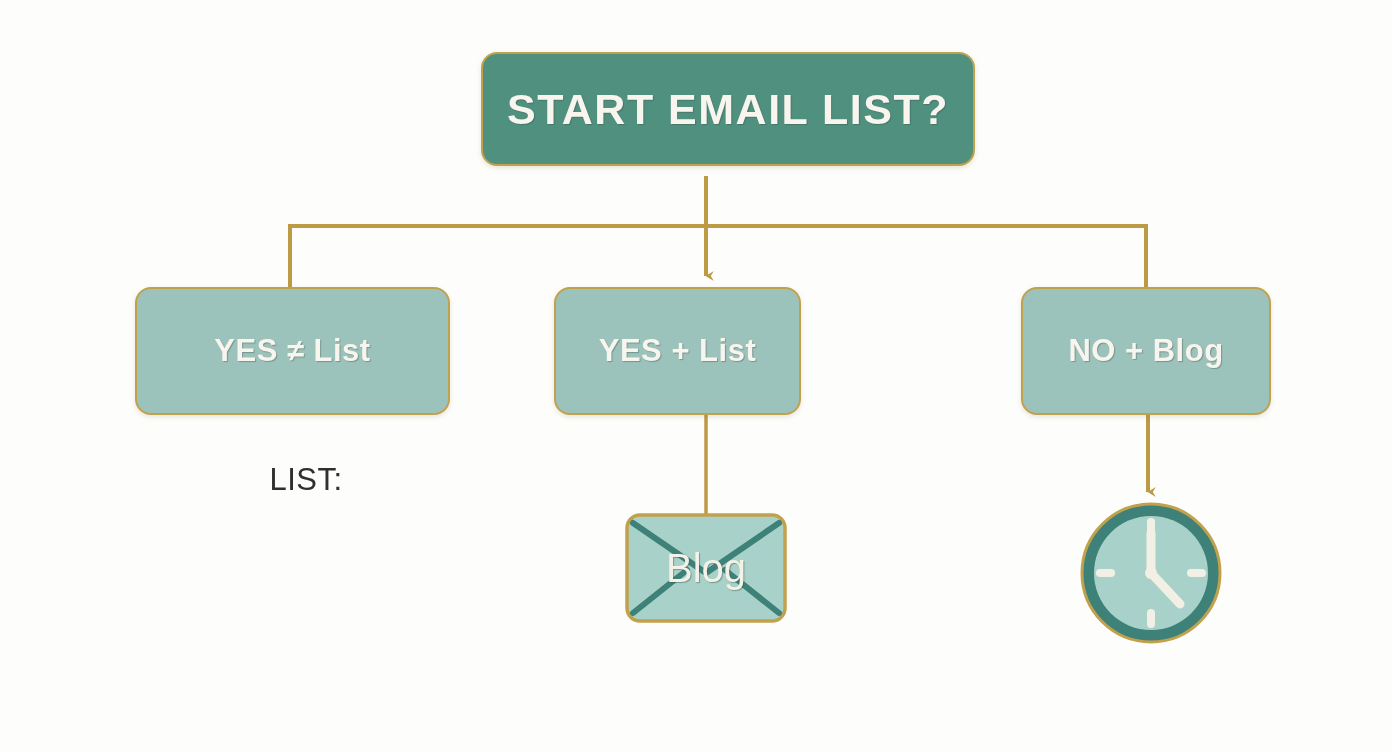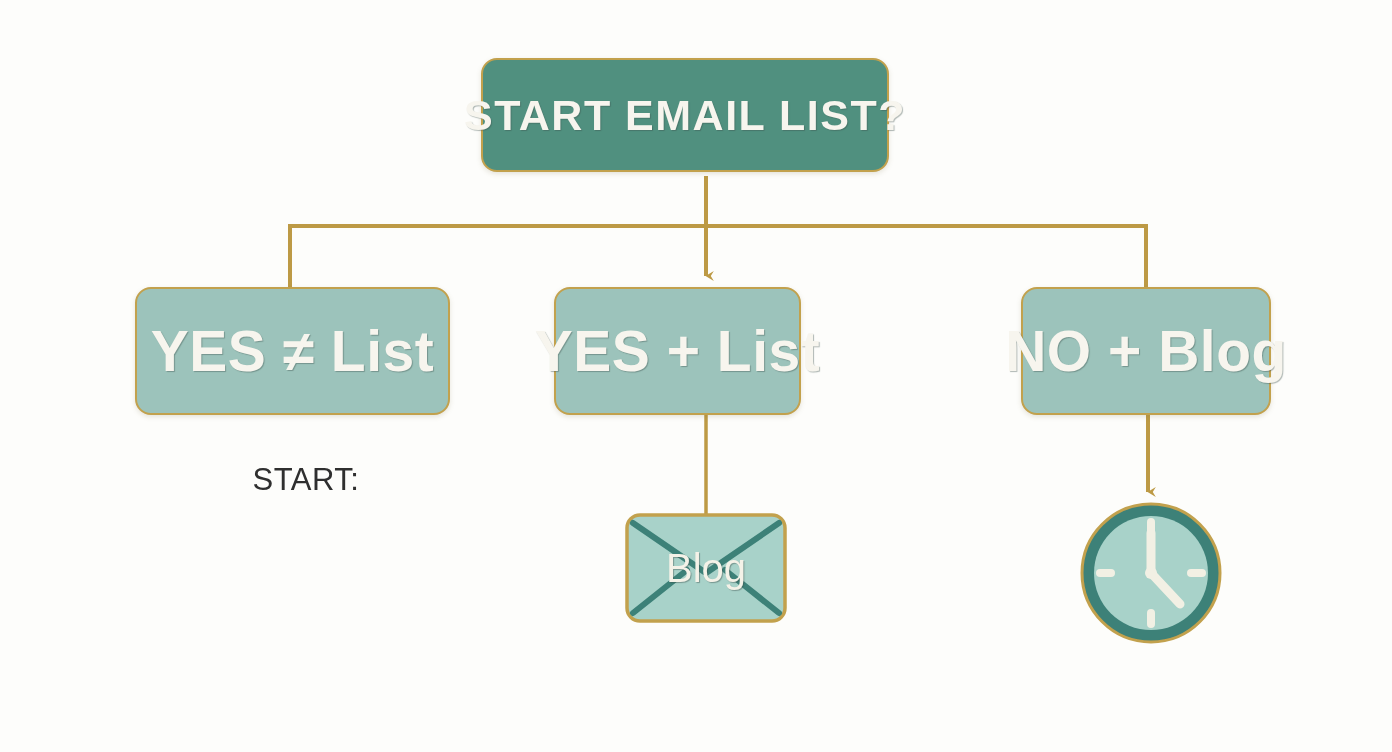--- a/index.html
+++ b/index.html
@@ -48,39 +48,39 @@
     color: #f7f5ee;
     text-align: center;
     letter-spacing: 0.5px;
     text-shadow: 1px 1px 1px rgba(60,80,75,0.40);
     white-space: nowrap;
   }
 
   
   #node-root {
     left: 481px;
-    top: 58px;
-    width: 408px;
+    top: 52px;
+    width: 494px;
     height: 114px;
     background: #50907f;
   }
   #node-root .node-label {
     font-size: 43px;
     font-weight: bold;
     letter-spacing: 1.5px;
   }
 
   
   .node-branch {
     background: #9cc3bb;
     top: 287px;
     height: 128px;
   }
   .node-branch .node-label {
-    font-size: 57px;
+    font-size: 31px;
     font-weight: 600;
   }
   #node-yes-no-list { left: 135px;  width: 315px; }
   #node-yes-list    { left: 554px;  width: 247px; }
   #node-no-wait     { left: 1021px; width: 250px; }
 
   
   #start-block {
     position: absolute;
     left: 120px;
@@ -173,21 +173,21 @@
 
   <div class="node node-branch" id="node-yes-list">
     <span class="node-label">YES + List</span>
   </div>
 
   <div class="node node-branch" id="node-no-wait">
     <span class="node-label">NO + Blog</span>
   </div>
 
   <div id="start-block">
-    <div class="start-heading">START:</div>
+    <div class="start-heading">LIST:</div>
   </div>
 
   <div id="envelope-icon">
     <svg width="162" height="110" viewBox="0 0 162 110">
       <rect x="2" y="2" width="158" height="106" rx="13" ry="13" fill="#a8d2c9" stroke="#c2a14d" stroke-width="3.5"></rect>
       <path d="M8,10 L81,60 L154,10" fill="none" stroke="#3d8178" stroke-width="6" stroke-linecap="round"></path>
       <path d="M8,100 L62,57" fill="none" stroke="#3d8178" stroke-width="6" stroke-linecap="round"></path>
       <path d="M154,100 L100,57" fill="none" stroke="#3d8178" stroke-width="6" stroke-linecap="round"></path>
     </svg>
     <div class="envelope-label">Blog</div>

